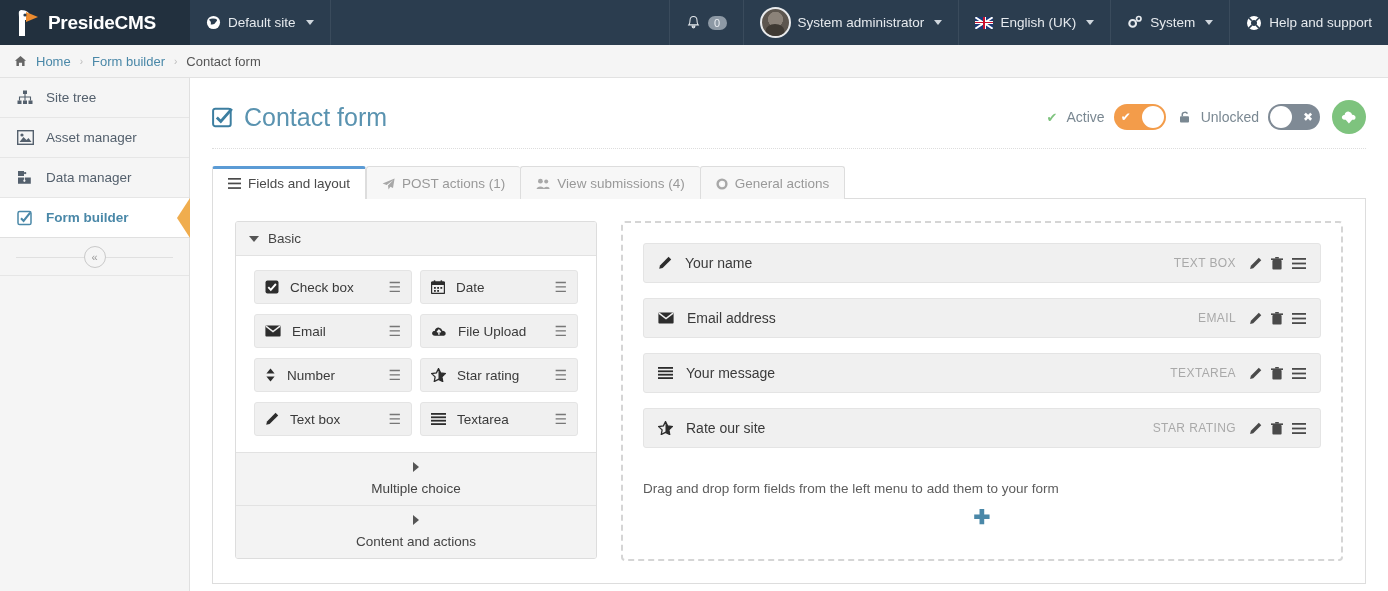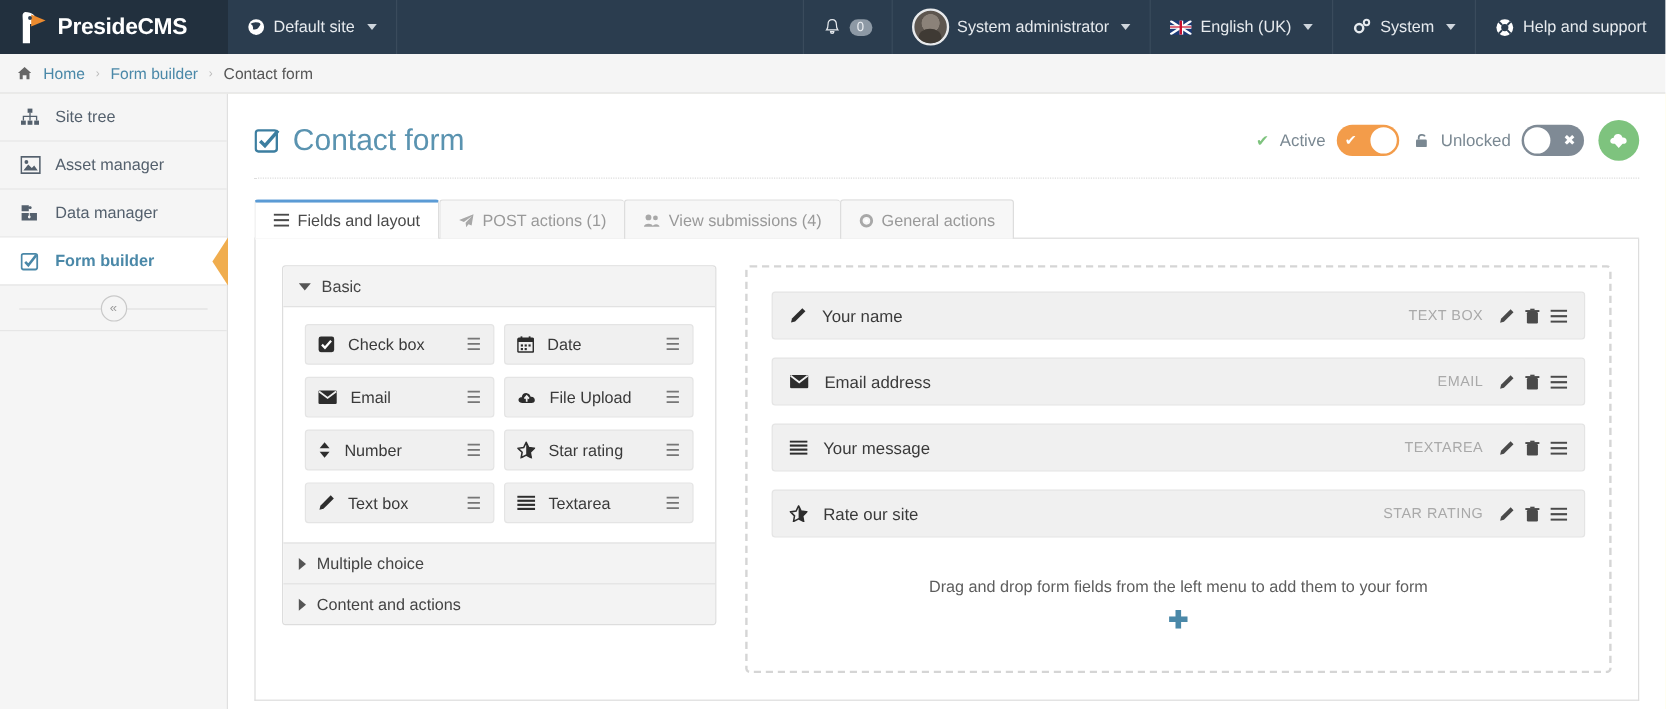--- a/index.html
+++ b/index.html
@@ -66,21 +66,21 @@
   .breadcrumb {
     height: 33px; background: #f5f5f5; border-bottom: 1px solid #e2e2e2;
     display: flex; align-items: center; padding-left: 14px; gap: 9px;
     font-size: 13px; color: #555; position: relative; z-index: 10;
   }
   .bc-link { color: #4a88a8; cursor: pointer; }
   .bc-sep { color: #bbb; font-size: 10px; }
   .bc-current { color: #555; }
 
   
-  .body-wrap { display: flex; height: 513px; background: #fef9c3; }
+  .body-wrap { display: flex; height: 513px; background: #3b82f6; }
 
   
   .sidebar {
     width: 190px; flex: none; background: #f5f5f5;
     border-right: 1px solid #e0e0e0; position: relative;
   }
   .side-item {
     height: 40px; display: flex; align-items: center; gap: 12px;
     padding-left: 16px; font-size: 13.5px; color: #54606d;
     border-bottom: 1px solid #e6e6e6; cursor: pointer; position: relative;
@@ -164,21 +164,21 @@
   
   .palette { width: 362px; flex: none; }
   .accordion {
     border: 1px solid #ddd; border-radius: 3px; overflow: hidden; background: #fff;
   }
   .acc-head {
     background: #f3f3f3; padding: 9px 13px; font-size: 13.5px; color: #444;
     display: flex; align-items: center; gap: 9px; cursor: pointer;
     border-bottom: 1px solid #e2e2e2;
   }
-  .acc-head.collapsed { border-bottom: none; border-top: 1px solid #e2e2e2; }
+  .acc-head.collapsed { border-bottom: none; border-top: 1px solid #e2e2e2; flex-direction: column; }
   .tri-down { width: 0; height: 0; border-left: 5px solid transparent; border-right: 5px solid transparent; border-top: 6px solid #555; }
   .tri-right { width: 0; height: 0; border-top: 5px solid transparent; border-bottom: 5px solid transparent; border-left: 6px solid #555; }
   .acc-body { padding: 14px 18px 16px; display: grid; grid-template-columns: 1fr 1fr; gap: 10px 8px; }
   .pal-item {
     background: #f0f0f0; border: 1px solid #e4e4e4; border-radius: 3px;
     height: 34px; display: flex; align-items: center; padding: 0 10px;
     gap: 11px; font-size: 13.5px; color: #3a3a3a; cursor: move;
   }
   .pal-item .grip { margin-left: auto; color: #777; font-size: 14px; line-height: 1; }
 
@@ -192,21 +192,21 @@
     height: 40px; display: flex; align-items: center; padding: 0 14px;
     gap: 13px; margin-bottom: 15px; font-size: 14px; color: #3a3a3a;
   }
   .field-type {
     margin-left: auto; font-size: 12px; color: #a9a9a9;
     letter-spacing: 0.4px; text-transform: uppercase;
   }
   .row-actions { display: flex; align-items: center; gap: 9px; color: #4a4a4a; }
   .row-actions span { cursor: pointer; font-size: 13px; line-height: 1; }
   .dz-hint {
-    text-align: center; font-size: 13.5px; color: #5d5d5d; margin-top: 18px;
+    text-align: left; font-size: 13.5px; color: #5d5d5d; margin-top: 18px;
   }
   .dz-plus {
     text-align: center; color: #4a88a8; font-size: 20px; margin-top: 11px;
     font-weight: bold; cursor: pointer; line-height: 1;
   }
   svg { display: block; }
 </style>
 </head>
 <body>
 

